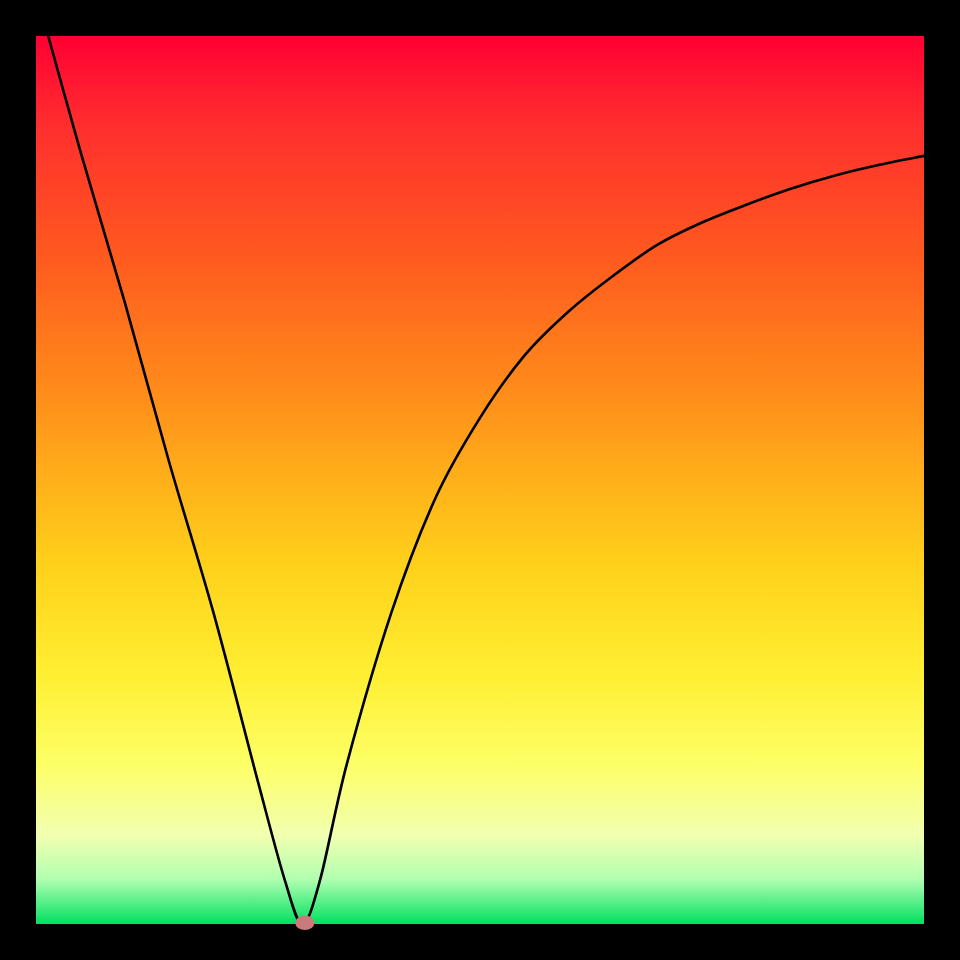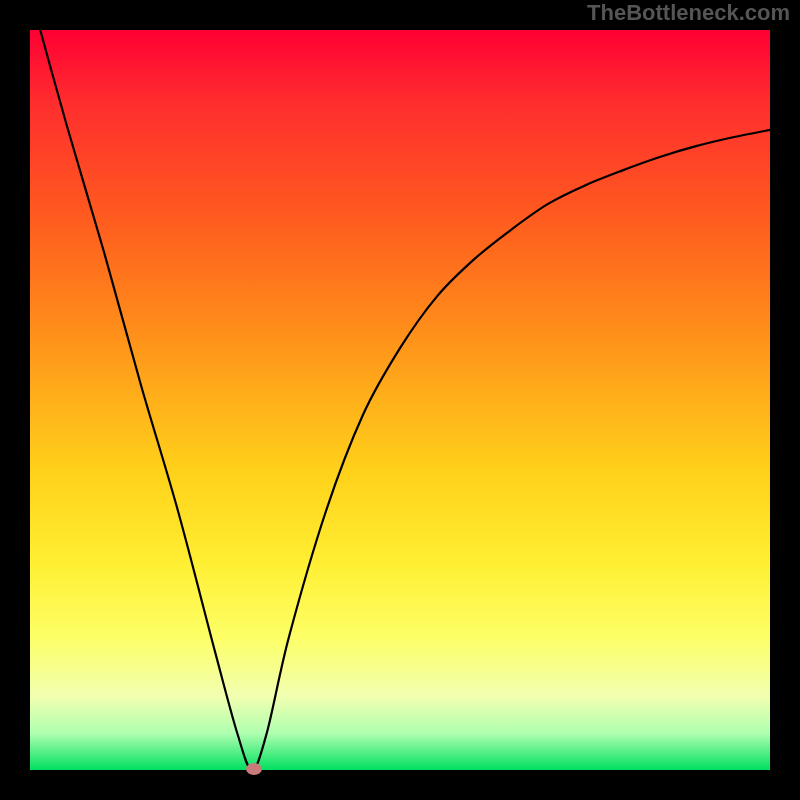--- a/index.html
+++ b/index.html
@@ -53,20 +53,19 @@
     height: 12px;
     border-radius: 50%;
     background: #c97a7a;
     transform: translate(-50%, -50%);
   }
 </style>
 </head>
 <body>
 
 <div class="outer">
-  <div class="watermark">TheBottleneck.com</div>
   <div class="plot">
     <svg class="curve" viewBox="0 0 740 740" preserveAspectRatio="none">
       <path id="curve-path" fill="none" stroke="#000" stroke-width="2.2" stroke-linecap="round" stroke-linejoin="round" d="M 0 -37 C 5.92 -15.687999999999992, 25.16 54.76000000000005, 37 96.20000000000005 C 48.84 137.64000000000004, 62.16 180.56, 74 222 C 85.84 263.44, 99.16 313.76, 111 355.2 C 122.84 396.64, 136.16 438.376, 148 481 C 159.84 523.624, 175.528 586.08, 185 621.6 C 194.472 657.12, 201.28000000000003 684.056, 207.20000000000002 703 C 213.12 721.944, 217.264 740, 222 740 C 226.736 740, 230.88000000000002 724.312, 236.8 703 C 242.72 681.688, 249.528 642.3199999999999, 259 606.8 C 268.472 571.28, 284.16 516.52, 296 481 C 307.84 445.48, 321.16 410.848, 333 384.8 C 344.84 358.752, 358.15999999999997 337.14400000000006, 370 318.20000000000005 C 381.84000000000003 299.25600000000003, 395.1600000000001 280.608, 407.00000000000006 266.4 C 418.84000000000003 252.19199999999998, 432.16 240.056, 444 229.40000000000003 C 455.84 218.74400000000006, 469.16 208.68000000000006, 481 199.80000000000007 C 492.84 190.92000000000007, 506.16 181.004, 518 173.89999999999998 C 529.84 166.79599999999996, 543.16 160.72799999999998, 555 155.39999999999998 C 566.84 150.07199999999997, 580.16 145.09919999999988, 592 140.5999999999999 C 603.84 136.10079999999994, 617.16 131.18720000000008, 629 127.28000000000009 C 640.84 123.37280000000011, 654.16 119.37680000000006, 666 116.18000000000006 C 677.84 112.98320000000007, 691.16 109.90480000000008, 703 107.30000000000007 C 714.84 104.69520000000006, 734.08 101.08399999999999, 740 99.89999999999998"></path>
     </svg>
     <div id="min-marker" class="marker" style="left: 224.22px; top: 738.52px; background: rgb(201, 122, 122);"></div>
   </div>
 </div>
 
 </body></html>

